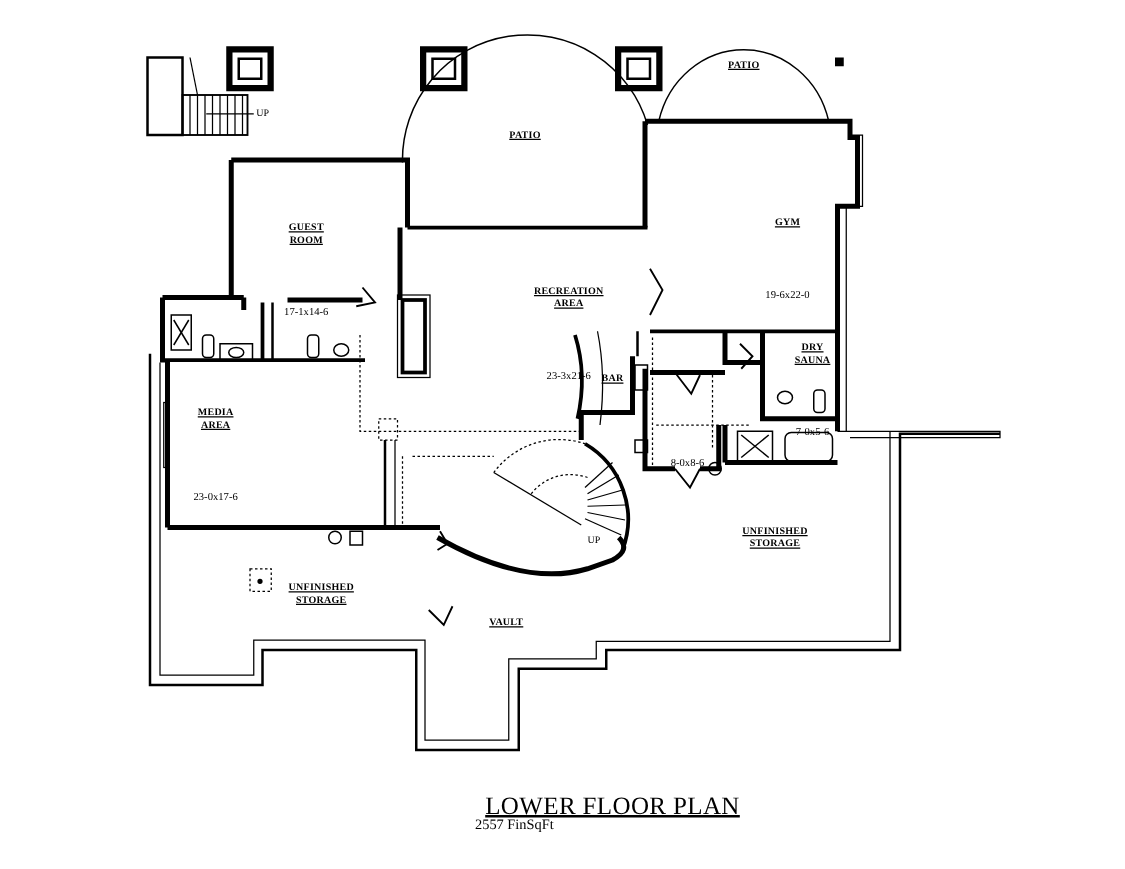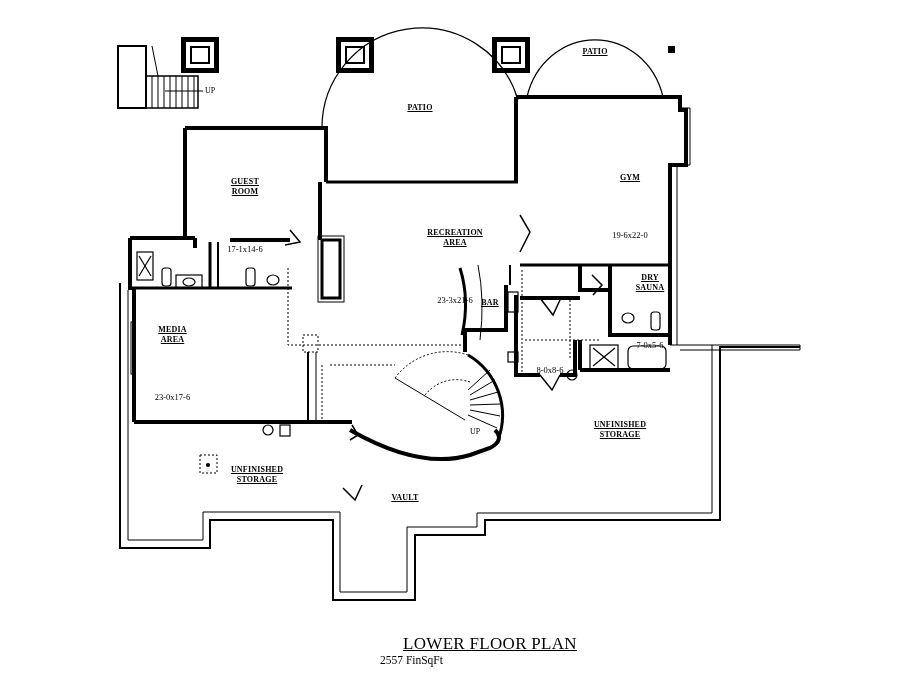--- a/index.html
+++ b/index.html
@@ -1,21 +1,21 @@
 <!DOCTYPE html>
 <html><head>
 <meta charset="utf-8">
 <style>
   html, body { margin:0; padding:0; background:#ffffff; }
   body { width:900px; height:695px; position:relative; overflow:hidden; font-family:"Liberation Serif","DejaVu Serif",serif; color:#000; }
   svg.plan { position:absolute; left:0; top:0; width:900px; height:695px; }
   .lbl { position:absolute; text-align:center; font-size:8.5px; line-height:10px; font-family:"Liberation Serif","DejaVu Serif",serif; }
   .lbl .u { text-decoration:underline; font-weight:bold; display:block; font-size:8px; letter-spacing:0.2px; }
   .lbl .d { display:block; font-size:8.5px;margin-top:47px; }
-  .title { position:absolute; left:380px; top:634px; width:220px; text-align:center; font-size:17px; text-decoration:underline; letter-spacing:0.3px; }
+  .title { position:absolute; left:380px; top:634px; width:220px; text-align:center; font-size:20px; text-decoration:underline; letter-spacing:0.3px; }
   .sub { position:absolute; left:380px; top:654px; width:220px; text-align:left; font-size:11.5px; }
   .up { position:absolute; font-size:8px; font-family:"Liberation Serif",serif; }
 </style>
 </head>
 <body>
 
 <svg class="plan" viewBox="0 0 900 695">
 
   <g fill="none" stroke="#000">
     <rect x="118" y="46" width="28" height="62" stroke-width="2"></rect>

